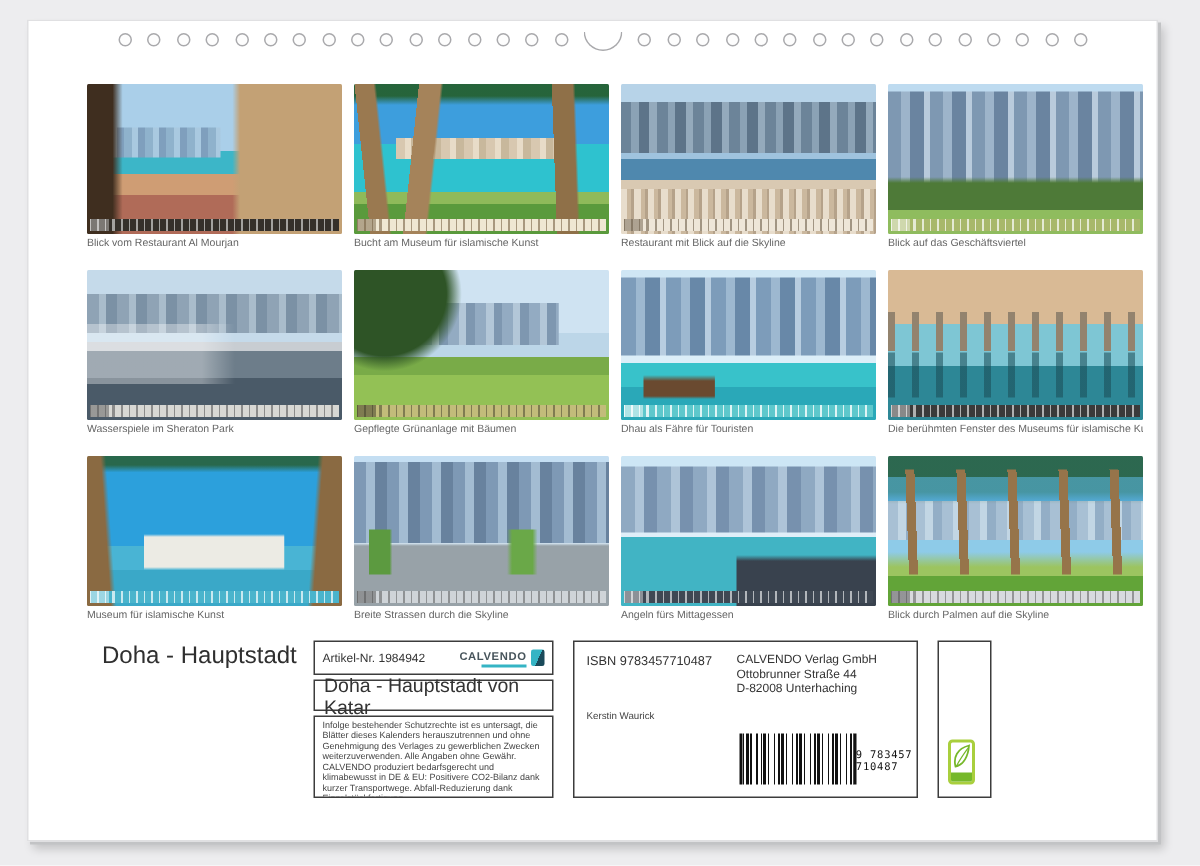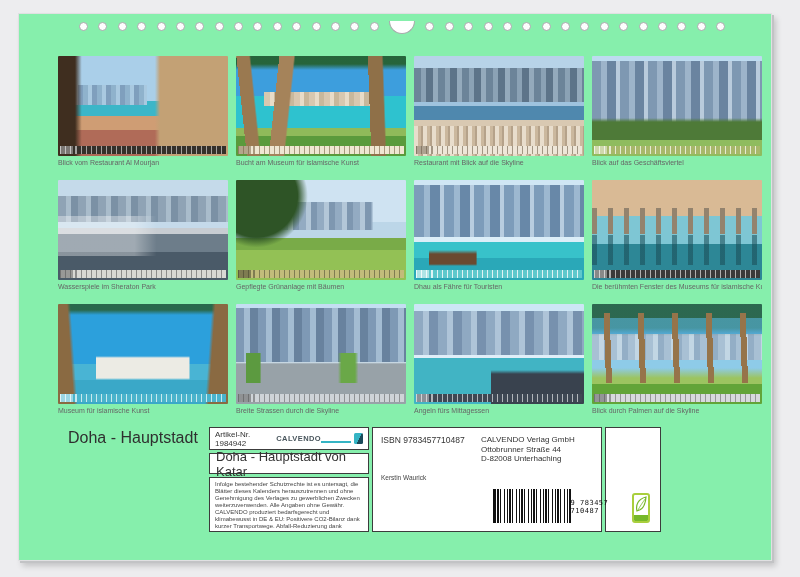--- a/index.html
+++ b/index.html
@@ -3,21 +3,21 @@
 <meta charset="utf-8">
 <style>
   html,body{margin:0;padding:0;}
   body{
     width:800px;height:577px;background:#ededef;overflow:hidden;
     font-family:"Liberation Sans",sans-serif;color:#333;
     -webkit-font-smoothing:antialiased;
   }
   .page{
     position:absolute;left:18px;top:13px;width:752px;height:546px;
-    background:#86efac;border:1px solid #e0e0e2;
+    background:#ffffff;border:1px solid #e0e0e2;
     box-shadow:2px 2px 0 #c2c3c5,4px 5px 6px rgba(0,0,0,.18);
   }
   
   .holes{
     position:absolute;left:60px;right:46px;top:7px;height:14px;
     display:flex;justify-content:space-between;align-items:flex-start;
   }
   .hole{width:7px;height:7px;border:1px solid #a9a9ac;border-radius:50%;background:#fdfdfd;margin-top:1px;}
   .hanger{
     width:24px;height:12px;background:#fff;border:1px solid #a9a9ac;border-top:none;
@@ -110,28 +110,28 @@
       repeating-linear-gradient(88deg,transparent 0 14px,#96744a 14px 20px,transparent 20px 34px) 0 30%/100% 70% no-repeat,
       linear-gradient(180deg,rgba(30,80,30,.75) 0 14%,rgba(40,100,40,.35) 14% 24%,transparent 32%),
       repeating-linear-gradient(90deg,#a8c0d4 0 7px,#c2d6e4 7px 12px,#93aec6 12px 18px) 0 40%/100% 26% no-repeat,
       linear-gradient(180deg,#58b0e4 0 46%,#8ecbe8 46% 64%,#9cc460 74% 80%,#62a438 80% 100%);}
   
   .big-title{
     position:absolute;left:49px;top:414px;font-size:16px;line-height:19px;color:#2f2f2f;
   }
   .info-panel{
     position:absolute;left:190px;top:413px;width:452px;height:105px;
-    display:flex;gap:3px;
+    display:flex;gap:13px;
   }
   .ibox{border:1px solid #3c3c3c;background:#fff;box-sizing:border-box;}
   .col-left{width:160px;display:flex;flex-direction:column;gap:3px;}
   .box-article{height:23px;display:flex;align-items:center;justify-content:space-between;padding:0 5px;}
   .article-no{font-size:8px;color:#333;}
   .cal-logo{display:flex;align-items:center;gap:3px;}
-  .cal-text{display:flex;flex-direction:row;align-items:flex-end;}
+  .cal-text{display:flex;flex-direction:column;align-items:flex-end;}
   .cal-brand{font-size:7.5px;font-weight:bold;letter-spacing:.4px;color:#47545b;}
   .cal-tagline{width:30px;height:2px;background:#35b4c4;margin-top:1px;}
   .cal-icon{width:9px;height:11px;border-radius:1.5px;background:linear-gradient(115deg,#35b4c4 55%,#1a4a5a 55%);}
   .box-title{height:21px;display:flex;align-items:center;padding:0 6px;font-size:13px;color:#333;}
   .box-legal{flex:1;padding:3px 5px;overflow:hidden;}
   .legal{font-size:6px;line-height:7px;color:#444;}
   .col-mid{width:230px;position:relative;}
   .isbn{position:absolute;left:8px;top:7px;font-size:8.5px;color:#333;}
   .publisher{position:absolute;left:108px;top:7px;font-size:8px;line-height:9.5px;color:#333;}
   .author{position:absolute;left:8px;top:46px;font-size:6.5px;color:#444;}

